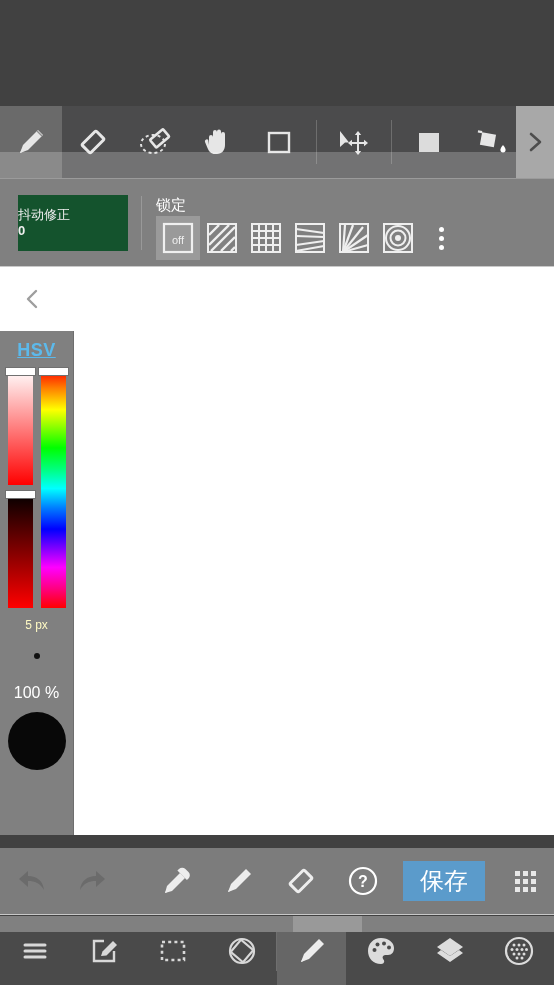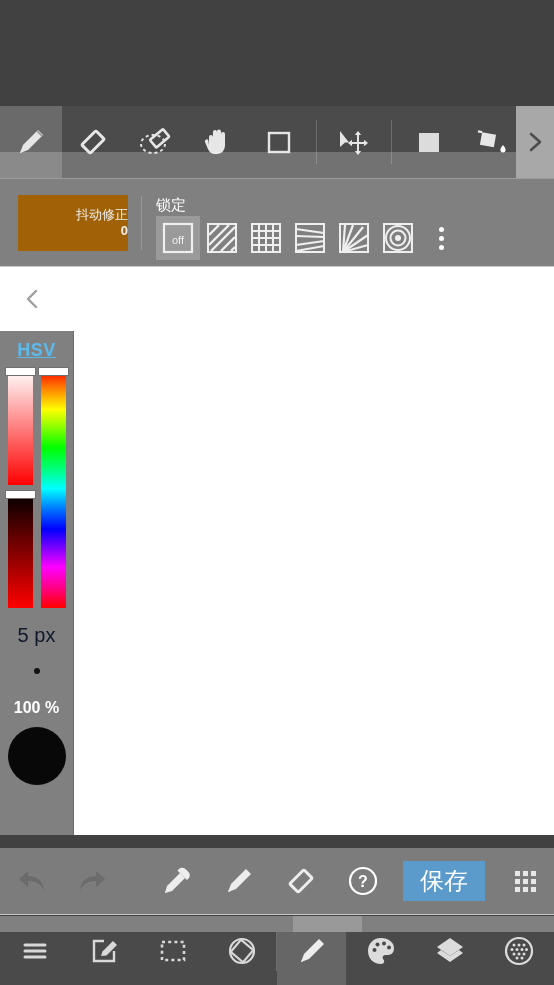--- a/index.html
+++ b/index.html
@@ -49,24 +49,24 @@
 
   
   .toolbar-secondary {
     position: absolute; left: 0; top: 178px; width: 554px; height: 88px;
     background: #808080;
     border-top: 1px solid #9b9b9b;
   }
   .stabilizer-btn {
     position: absolute; left: 18px; top: 195px;
     width: 110px; height: 56px;
-    background: #a16207;
+    background: #14532d;
     color: #efefef;
     display: flex; flex-direction: column;
-    align-items: flex-end; justify-content: center;
+    align-items: flex-start; justify-content: center;
     font-size: 13px; line-height: 1.25;
   }
   .stabilizer-btn .val { font-weight: bold; font-size: 13px; }
 
   .sec-divider {
     position: absolute; left: 141px; top: 196px;
     width: 1px; height: 54px; background: #999;
   }
 
   .lock-label {
@@ -140,28 +140,28 @@
       #ff0000 0%, #ff7f00 8%, #ffff00 17%, #7fff00 25%,
       #00ff00 33%, #00ff7f 42%, #00ffff 50%, #007fff 58%,
       #0000ff 67%, #7f00ff 75%, #ff00ff 83%, #ff007f 92%, #ff0000 100%);
   }
   .handle {
     position: absolute; left: -3px; width: 31px; height: 9px;
     background: #ffffff; border: 1px solid #707070;
   }
 
   .brush-size {
-    margin-top: 16px; color: #0f172a; font-size: 20px;
+    margin-top: 10px; color: #fef9c3; font-size: 12px;
   }
   .brush-dot-wrap {
     height: 48px; width: 74px;
     display: flex; align-items: center; justify-content: center;
   }
   .brush-dot { width: 6px; height: 6px; border-radius: 50%; background: #111; }
-  .opacity-label { color: #ffffff; font-size: 16px; margin-top: 4px; font-weight: bold; }
+  .opacity-label { color: #ffffff; font-size: 16px; margin-top: 4px; }
   .color-swatch {
     margin-top: 10px;
     width: 58px; height: 58px; border-radius: 50%;
     background: #080808;
   }
 
   
   .actionbar {
     position: absolute; left: 0; top: 848px; width: 554px; height: 67px;
     background: #7c7c7c;

